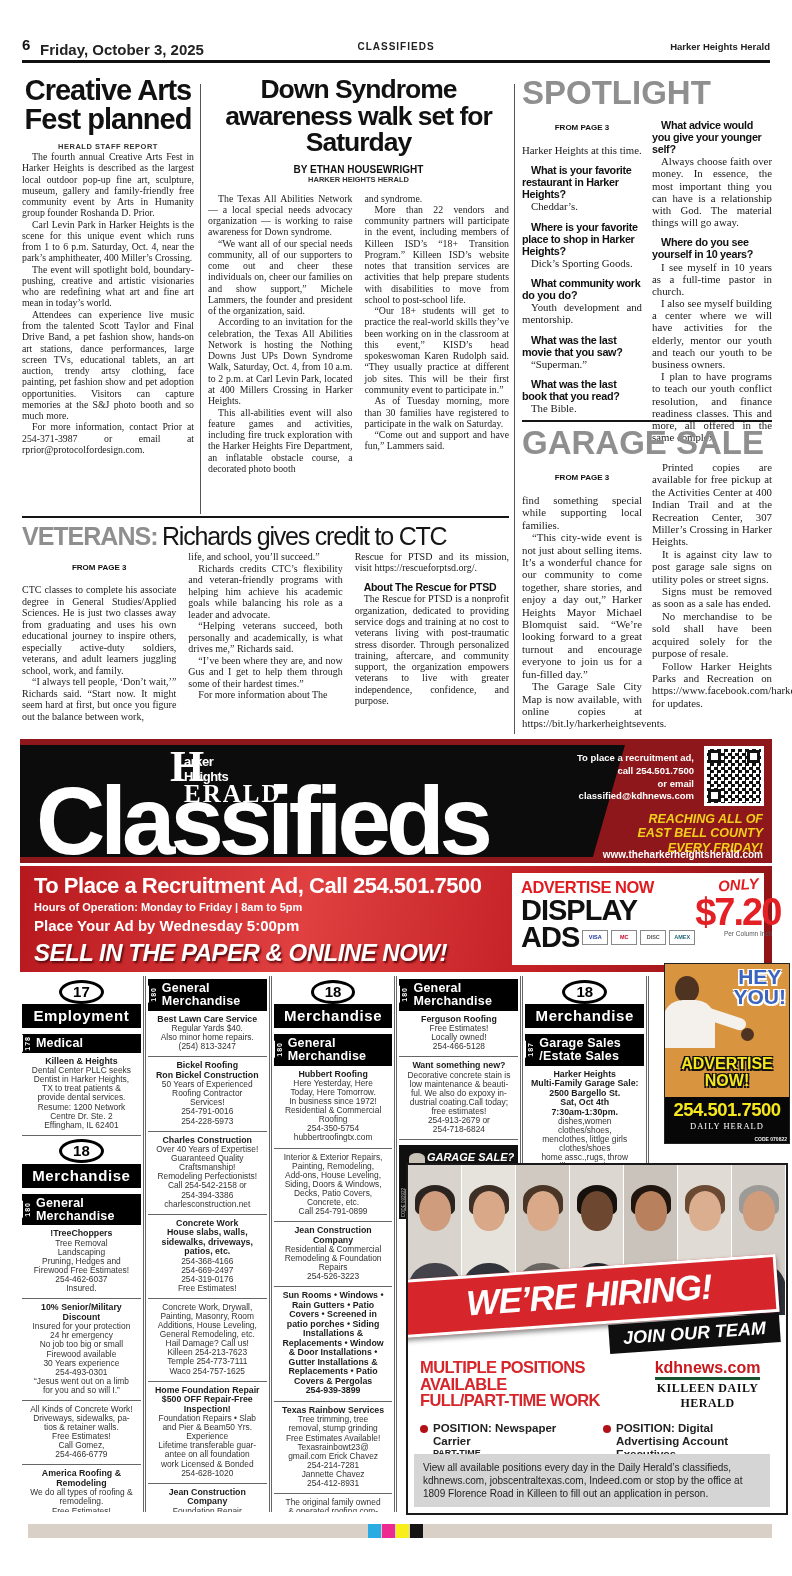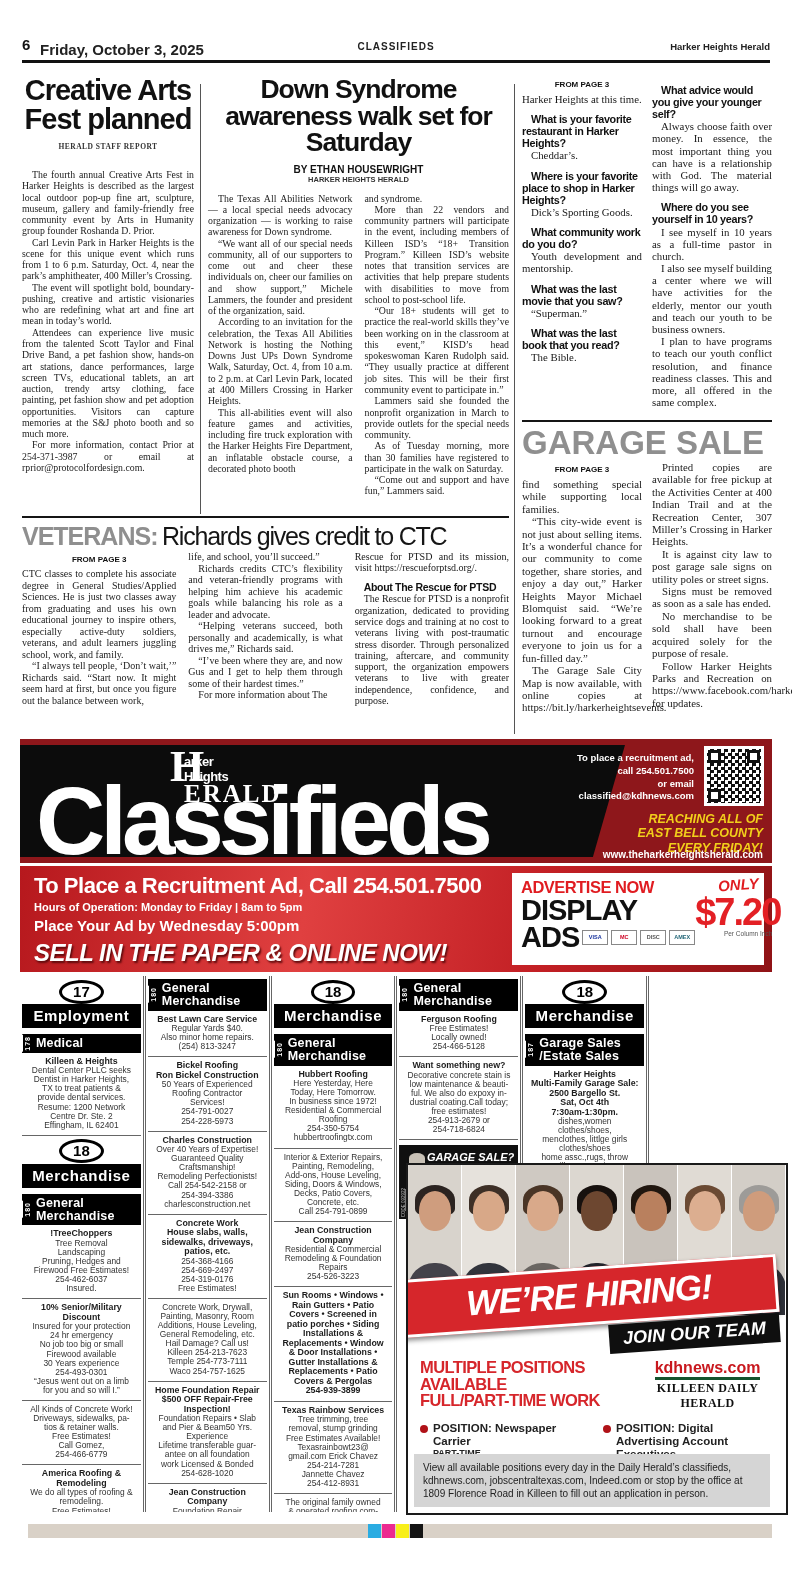--- a/index.html
+++ b/index.html
@@ -11,31 +11,31 @@
   .tb-pg{position:absolute;left:0;top:2px;font-weight:800;font-size:15px;color:#111;}
   .tb-date{position:absolute;left:18px;top:7px;font-weight:700;font-size:15px;color:#222;}
   .tb-center{position:absolute;left:0;right:0;top:7px;text-align:center;font-weight:700;font-size:10px;letter-spacing:1px;color:#222;}
   .tb-right{position:absolute;right:0;top:7px;font-weight:700;font-size:9.5px;color:#222;}
   
   .vrule{position:absolute;width:1px;background:#555;}
   .hrule{position:absolute;height:2px;background:#151515;}
   
   .h1a{font-family:"Liberation Sans",sans-serif;font-weight:700;letter-spacing:-1px;color:#111;
        text-align:center;line-height:1.0;margin:2px 0 8px;}
-  .byline-sm{text-align:center;font-family:Liberation Serif, serif;font-weight:700;font-size:7.5px;
-       letter-spacing:.5px;color:#333;margin-bottom:18px;}
+  .byline-sm{text-align:center;font-family:Liberation Sans, sans-serif;font-weight:700;font-size:7.5px;
+       letter-spacing:.5px;color:#333;margin-bottom:0;}
   .byline-b{text-align:center;font-family:"Liberation Sans",sans-serif;font-weight:800;font-size:10px;color:#111;}
   .byline-o{text-align:center;font-family:"Liberation Sans",sans-serif;font-weight:600;font-size:7.5px;color:#333;margin-bottom:9px;}
   .bp{margin:0;text-align:justify;text-indent:10px;font-size:9.8px;line-height:1.15;color:#1a1a1a;}
   .cont > .bp:first-of-type{text-indent:0;}
   .two-cols{display:flex;gap:12px;}
   .two-cols > div{flex:1;min-width:0;}
   .sec-title{font-family:"Liberation Sans",sans-serif;font-weight:900;font-size:33px;letter-spacing:0;
        color:#8f8f8f;margin:0 0 2px;line-height:1;}
-  .from{text-align:center;font-family:"Liberation Sans",sans-serif;font-weight:800;font-size:8px;color:#111;margin:4px 0;}
+  .from{text-align:center;font-family:"Liberation Sans",sans-serif;font-weight:800;font-size:8px;color:#111;margin:12px 0;}
   .qa .q{font-family:"Liberation Sans",sans-serif;font-weight:800;font-size:10.8px;line-height:1.12;
        letter-spacing:-.3px;color:#111;margin:8px 0 0;text-indent:9px;}
   .qa .a{margin:0;text-align:justify;text-indent:9px;font-size:10.8px;line-height:1.13;}
   .spot .bp,.spot .a{font-size:10.8px;}
   .cont .qa:first-of-type .a{text-indent:0;}
   .vet-line{white-space:nowrap;font-family:"Liberation Sans",sans-serif;line-height:1;margin-bottom:2px;}
   .vet-k{font-weight:900;font-size:25px;letter-spacing:-1px;color:#8f8f8f;}
   .vet-t{font-weight:400;font-size:25px;letter-spacing:-1.2px;color:#151515;}
   .vet-cols{display:flex;gap:12px;margin-top:2px;}
   .vet-cols > div{flex:1;min-width:0;}
@@ -203,21 +203,20 @@
       <p class="bp">The Texas All Abilities Network — a local special needs advocacy organization — is working to raise awareness for Down syndrome.</p>
           <p class="bp">“We want all of our special needs community, all of our supporters to come out and cheer these individuals on, cheer our families on and show support,” Michele Lammers, the founder and president of the organization, said.</p>
           <p class="bp">According to an invitation for the celebration, the Texas All Abilities Network is hosting the Nothing Downs Just UPs Down Syndrome Walk, Saturday, Oct. 4, from 10 a.m. to 2 p.m. at Carl Levin Park, located at 400 Millers Crossing in Harker Heights.</p>
           <p class="bp">This all-abilities event will also feature games and activities, including fire truck exploration with the Harker Heights Fire Department, an inflatable obstacle course, a decorated photo booth</p>
         </div>
       <div class="cont">
 
       <p class="bp">and syndrome.</p>
           <p class="bp">More than 22 vendors and community partners will participate in the event, including members of Killeen ISD’s “18+ Transition Program.” Killeen ISD’s website notes that transition services are activities that help prepare students with disabilities to move from school to post-school life.</p>
           <p class="bp">“Our 18+ students will get to practice the real-world skills they’ve been working on in the classroom at this event,” KISD’s head spokeswoman Karen Rudolph said. “They usually practice at different job sites. This will be their first community event to participate in.”</p>
-          <p class="bp">Lammers said she founded the nonprofit organization in March to provide outlets for the special needs community.</p>
           <p class="bp">As of Tuesday morning, more than 30 families have registered to participate in the walk on Saturday.</p>
           <p class="bp">“Come out and support and have fun,” Lammers said.</p>
         </div>
     </div>
   </section>
 
   <div class="hrule" style="left:22px;top:516px;width:487px;"></div>
 
   <section style="position:absolute;left:22px;top:524px;width:487px;">
     <div class="vet-line">
@@ -252,20 +251,21 @@
             <div class="q">About The Rescue for PTSD</div>
             <p class="a">The Rescue for PTSD is a nonprofit organization, dedicated to providing service dogs and training at no cost to veterans living with post-traumatic stress disorder. Through personalized training, aftercare, and community support, the organization empowers veterans to live with greater independence, confidence, and purpose.</p>
           </div>
         </div>
     </div>
   </section>
 
   <div class="vrule" style="left:514px;top:84px;height:650px;"></div>
 
   <section class="spot" style="position:absolute;left:522px;top:76px;width:250px;">
+    <h2 class="sec-title">SPOTLIGHT</h2>
     <div class="two-cols" style="gap:10px;">
       <div class="cont">
         <div class="from">FROM PAGE 3</div>
         <div class="cont">
 
             <div class="qa">
 
               <p class="a">Harker Heights at this time.</p>
             </div>
 
@@ -502,21 +502,21 @@
 Also minor home repairs.
 (254) 813-3247</div>
           </div>
 
           <div class="ad">
             <div class="ad-t">Bickel Roofing
 Ron Bickel Construction</div>
             <div class="ad-b">50 Years of Experienced
 Roofing Contractor
 Services!
-254-791-0027
+254-791-0016
 254-228-5973</div>
           </div>
 
           <div class="ad">
             <div class="ad-t">Charles Construction</div>
             <div class="ad-b">Over 40 Years of Expertise!
 Guaranteed Quality
 Craftsmanship!
 Remodeling Perfectionists!
 Call 254-542-2158 or
@@ -732,20 +732,33 @@
 clothes/shoes
 home assc.,rugs, throw
 pillows, curtains</div>
           </div>
         </div>
     </div>
 
     <div class="ccol"></div>
   </section>
 
+  <div id="heyyou">
+    <div class="hy-head"></div>
+    <div class="hy-shirt"></div>
+    <div class="hy-arm"></div>
+    <div class="hy-hand"></div>
+    <div class="hy-txt"><span>HEY</span><br><span>YOU!</span></div>
+    <div class="hy-adv"><span>ADVERTISE</span><br><span>NOW!</span></div>
+    <div class="hy-black">
+      <div class="hy-phone">254.501.7500</div>
+      <div class="hy-brand">DAILY HERALD</div>
+      <div class="hy-code">CODE 070822</div>
+    </div>
+  </div>
 
   <div id="hiring">
     <div class="photos">
       <div class="ph">
           <div class="hair"></div>
           <div class="head"></div>
           <div class="bod"></div>
         </div>
       <div class="ph">
           <div class="hair"></div>

